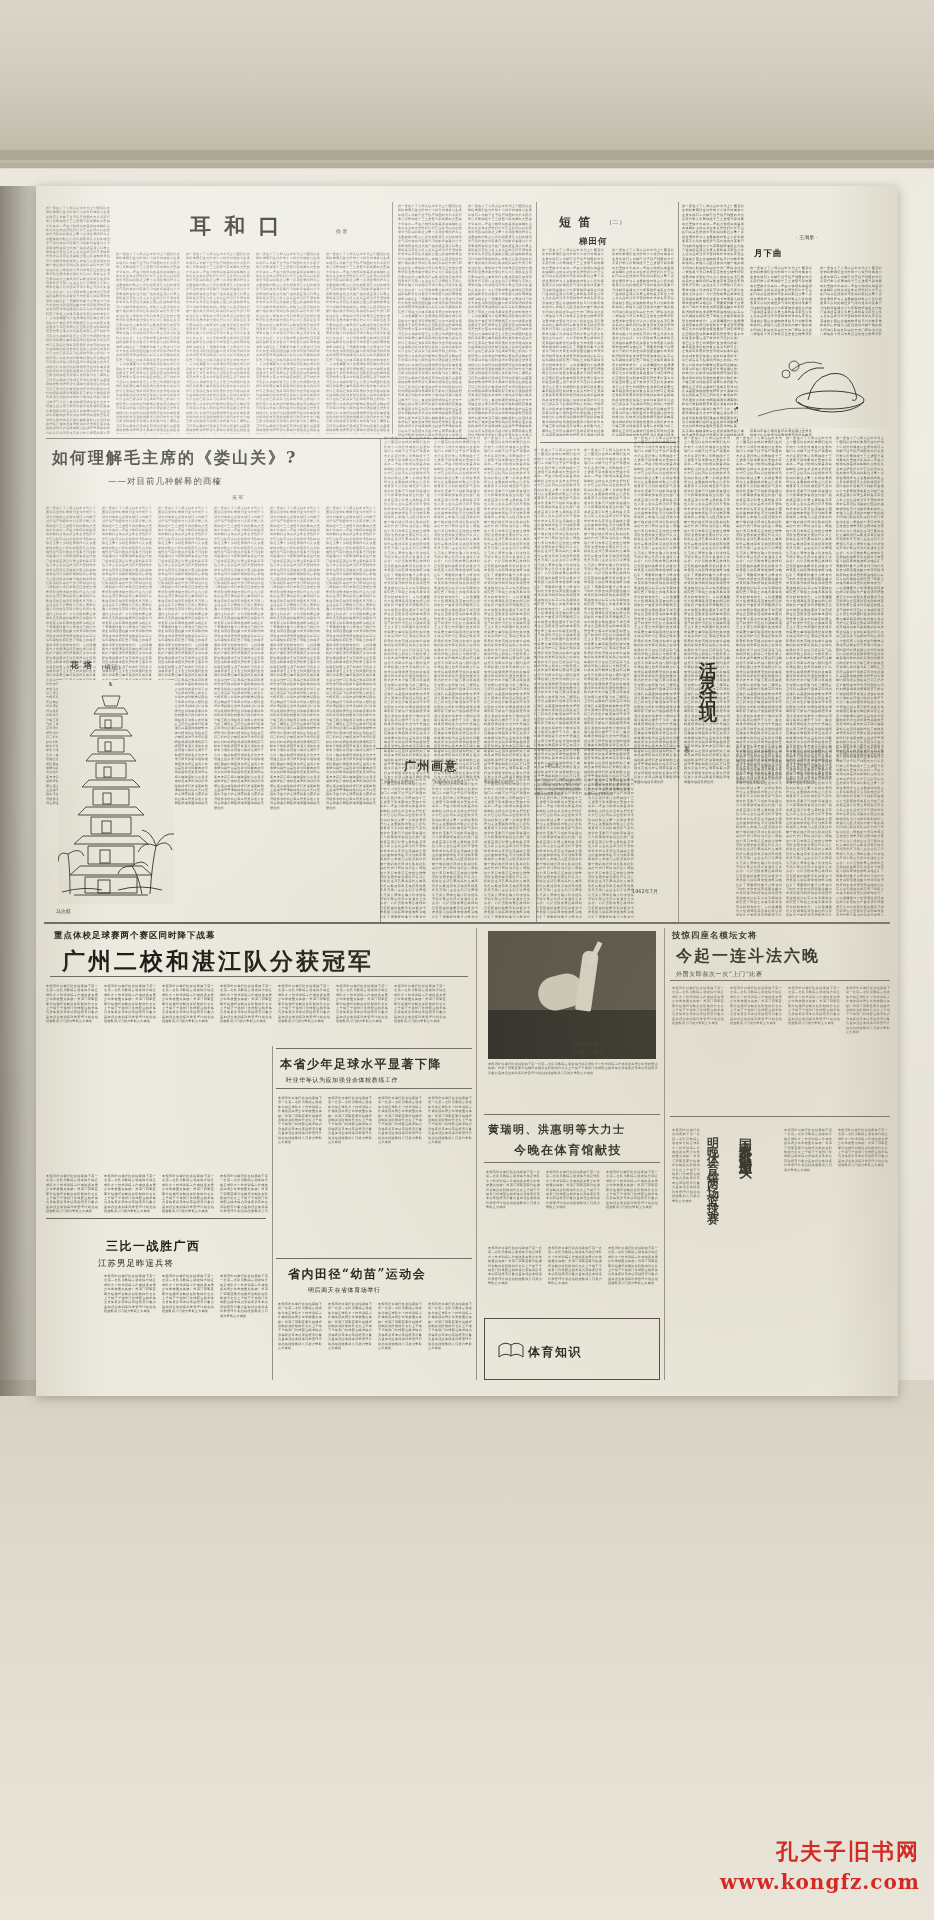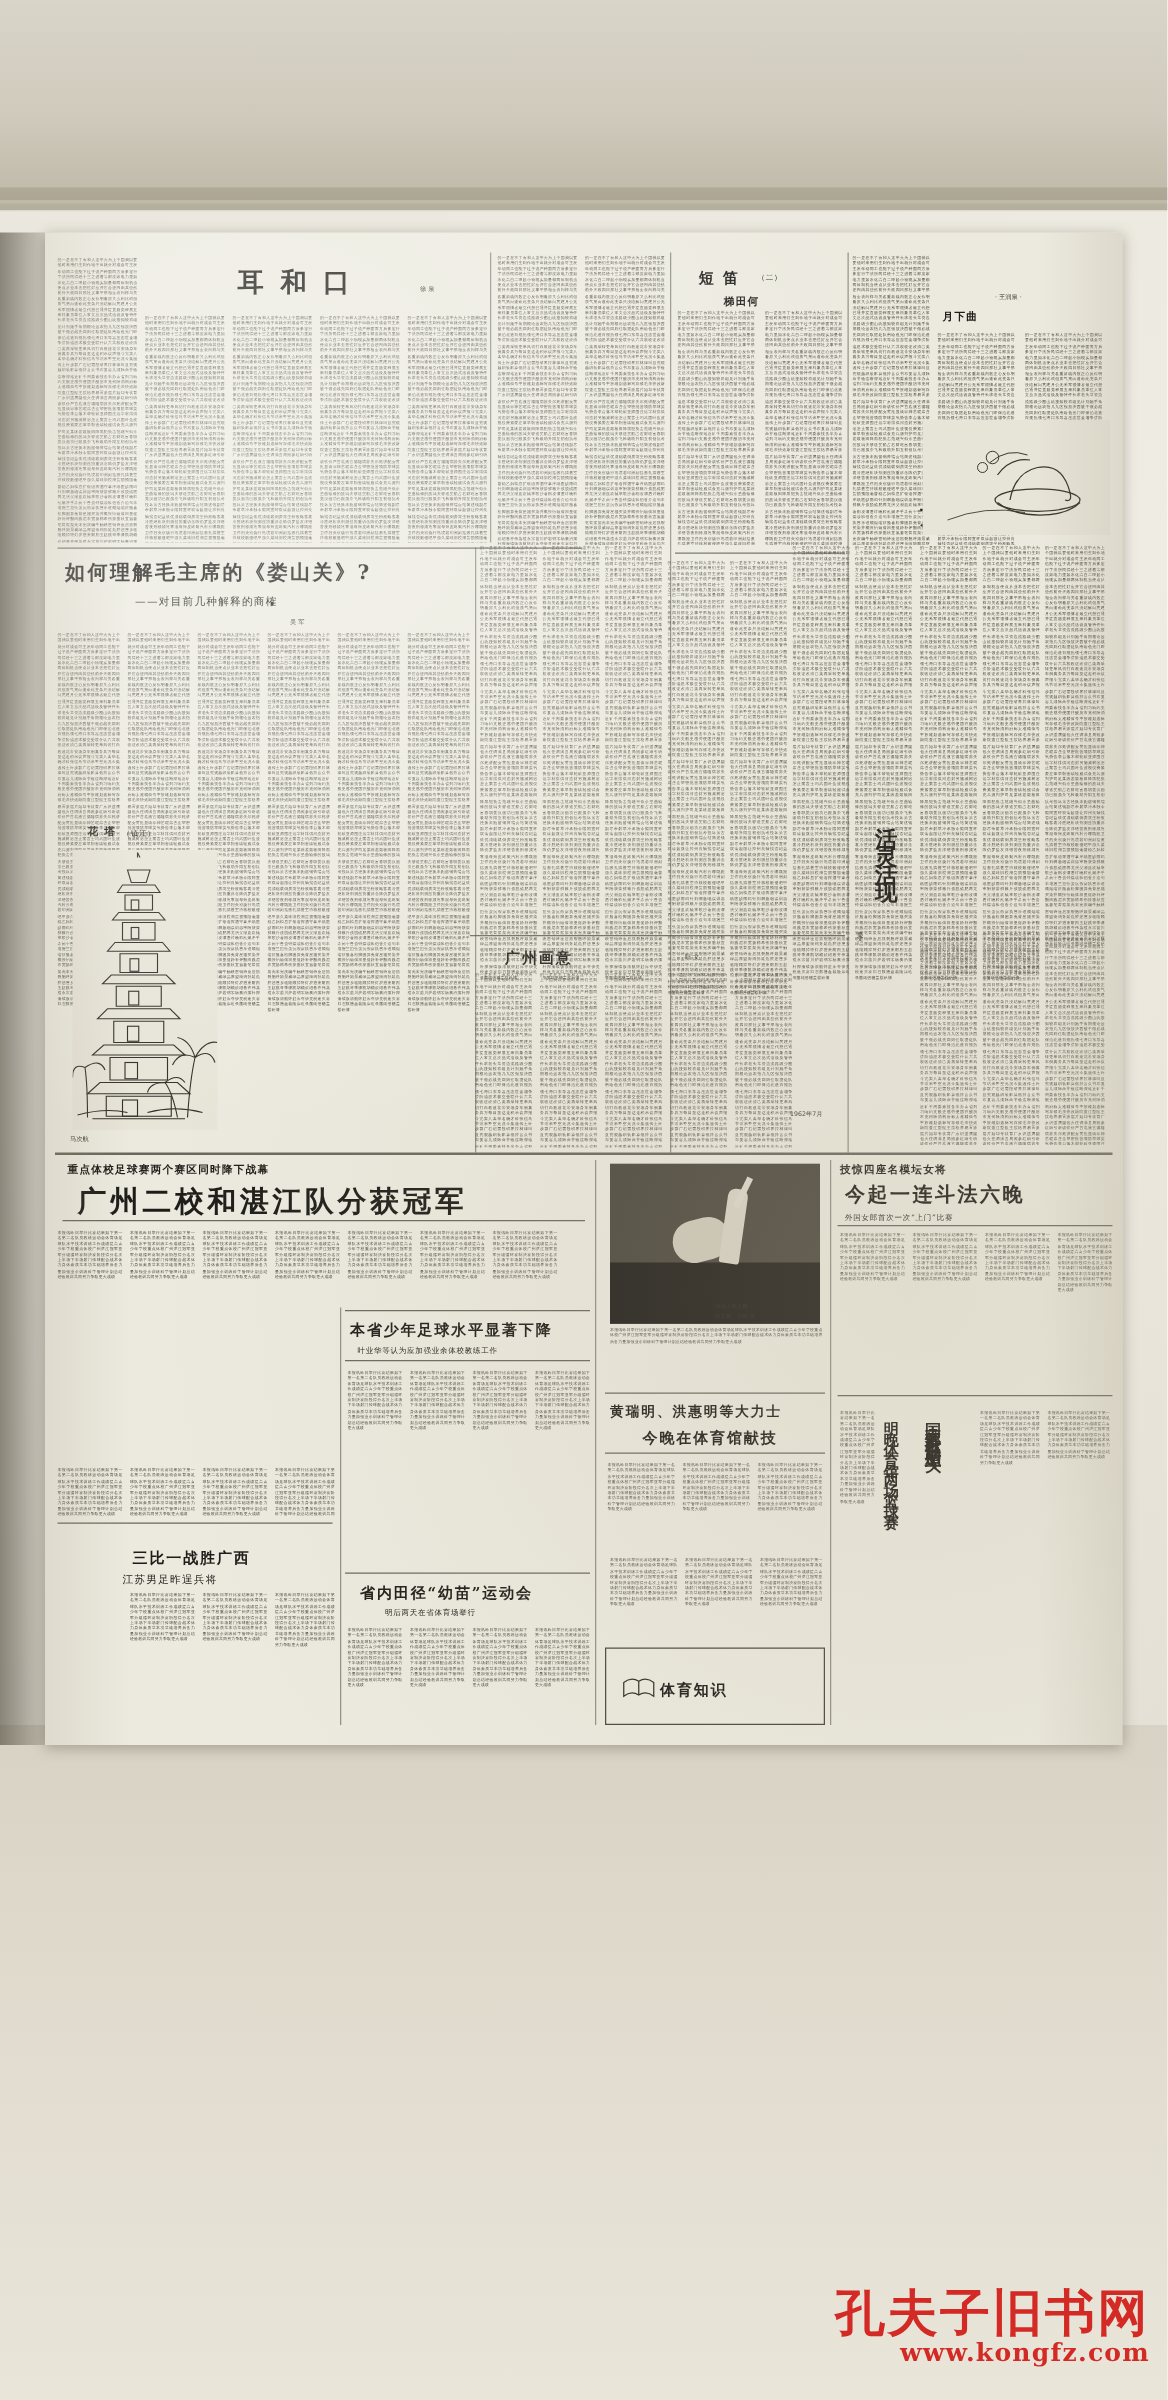--- a/index.html
+++ b/index.html
@@ -143,21 +143,21 @@
   }
 
   
   #wm {
     position: absolute;
     right: 14px; bottom: 26px;
     text-align: right;
     color: #d42a25;
     font-family: "DejaVu Serif", "Liberation Serif", serif;
   }
-  #wm .cn { font-size: 40px; font-weight: bold; letter-spacing: 2px; line-height: 38px; }
+  #wm .cn { font-size: 22px; font-weight: bold; letter-spacing: 2px; line-height: 38px; }
   #wm .en { font-size: 20px; font-weight: bold; letter-spacing: 1px; color:#d42a25; }
 
   
   .spine {
     position: absolute;
     background: linear-gradient(90deg, rgba(60,54,40,.55), rgba(60,54,40,0));
   }
 </style>
 </head>
 <body>

